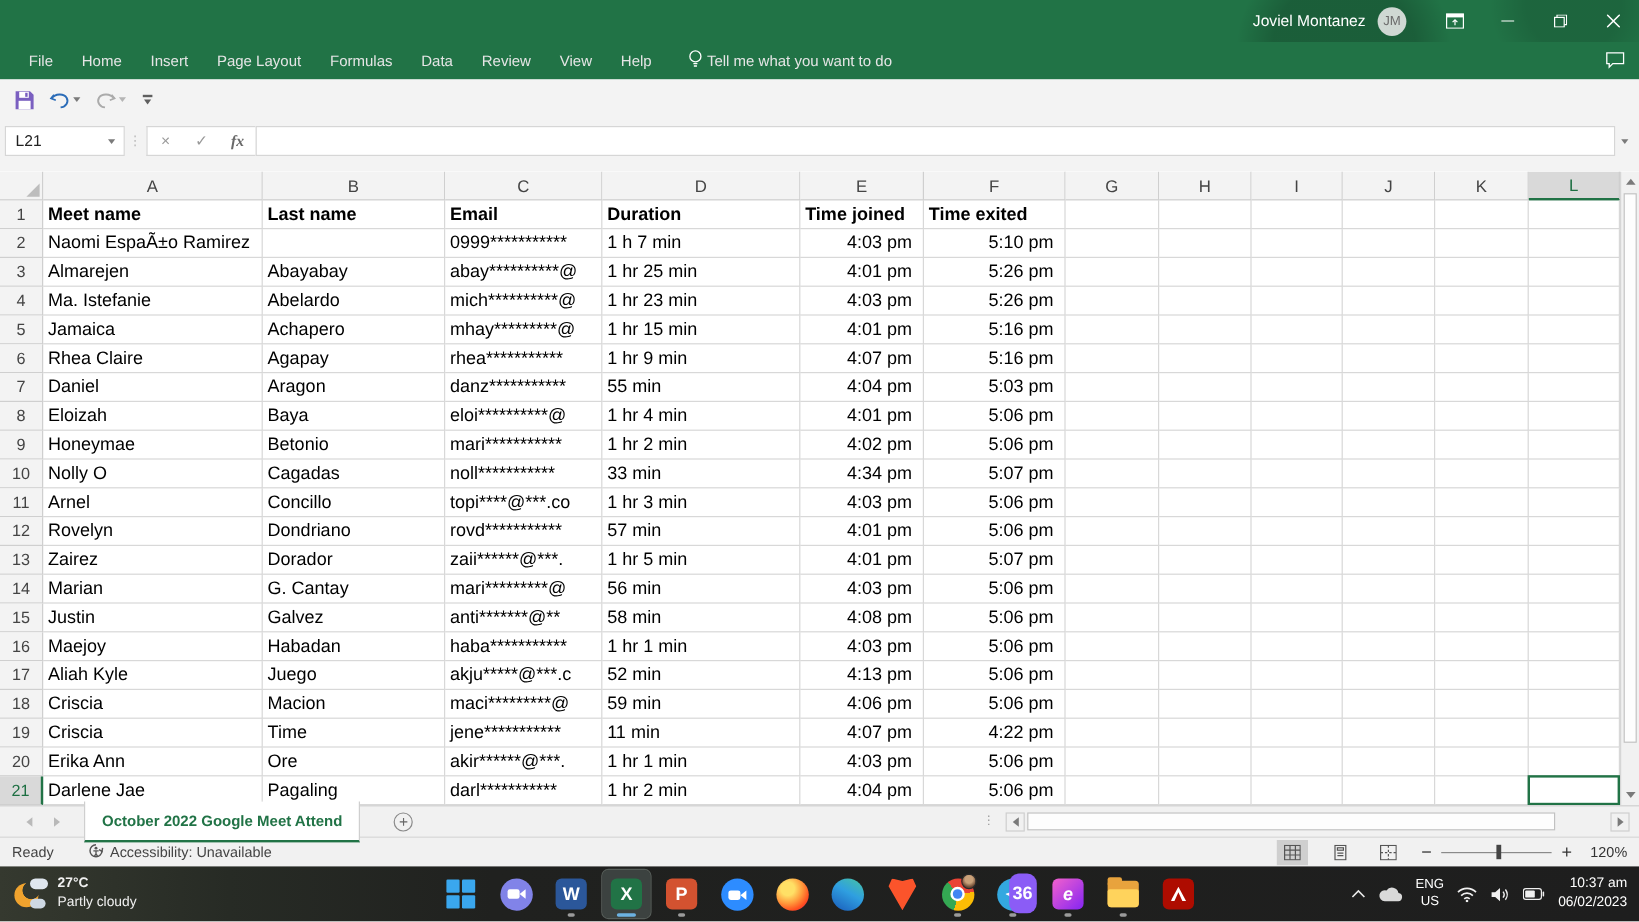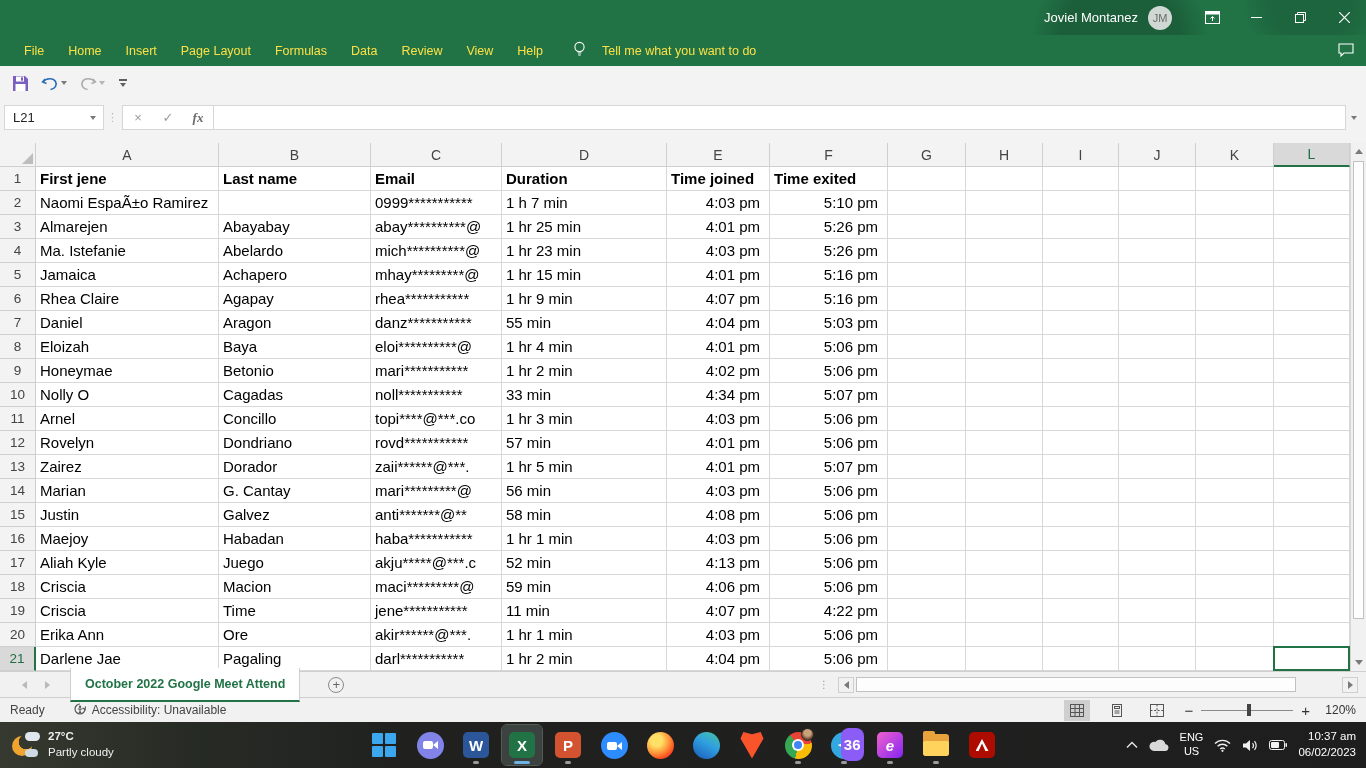--- a/index.html
+++ b/index.html
@@ -14,24 +14,24 @@
     color:#fff; display:flex; align-items:center; position:relative; flex:0 0 auto; }
   .tb-title { position:absolute; left:0; right:0; text-align:center; font-size:13px; pointer-events:none; }
   .tb-right { margin-left:auto; display:flex; align-items:center; height:100%; }
   .tb-user { font-size:13px; margin-right:10px; }
   .tb-avatar { width:24px; height:24px; border-radius:50%; background:#cfd8d3; color:#6a6a6a;
     font-size:11px; display:flex; align-items:center; justify-content:center; margin-right:18px; }
   .tb-btn { width:44px; height:100%; display:flex; align-items:center; justify-content:center; color:#fff; }
   .tb-btn svg { display:block; }
 
   
-  .ribbonrow { height:31px; background:#217346; display:flex; align-items:center; color:#fde047; flex:0 0 auto; position:relative; }
+  .ribbonrow { height:31px; background:#217346; display:flex; align-items:center; color:#e5e5e5; flex:0 0 auto; position:relative; }
   .ribbon-tabs { display:flex; align-items:center; height:100%; padding-left:12px; }
   .ribbon-tab { padding:0 12px; font-size:12.5px; height:100%; display:flex; align-items:center; cursor:default; }
-  .tellme { display:flex; align-items:center; gap:16px; font-size:12.5px; margin-left:18px; }
+  .tellme { display:flex; align-items:center; gap:3px; font-size:12.5px; margin-left:18px; }
   .comments-btn { position:absolute; right:12px; top:0; height:100%; display:flex; align-items:center; }
 
   
   .qat { height:34px; background:#f3f3f3; display:flex; align-items:center; padding-left:8px; gap:4px; flex:0 0 auto; }
   .qat-btn { display:flex; align-items:center; gap:2px; padding:3px 4px; }
   .chev-dn { width:0; height:0; border-left:3.5px solid transparent; border-right:3.5px solid transparent; border-top:4px solid #7a7a7a; }
   .qat-more { display:flex; flex-direction:column; align-items:center; gap:2px; padding:3px 6px; }
   .qat-more .bar { width:8px; height:1.6px; background:#5f5f5f; }
 
   
@@ -276,21 +276,21 @@
           <div class="colhdr" style="width: 118px;">F</div>
           <div class="colhdr" style="width: 78px;">G</div>
           <div class="colhdr" style="width: 77px;">H</div>
           <div class="colhdr" style="width: 76px;">I</div>
           <div class="colhdr" style="width: 77px;">J</div>
           <div class="colhdr" style="width: 78px;">K</div>
           <div class="colhdr sel" style="width: 76px;">L</div>
         </div>
         <div class="g-row">
           <div class="rowhdr">1</div>
-          <div class="cell bold" style="width: 183px;">First jene</div>
+          <div class="cell bold" style="width: 183px;">Meet name</div>
           <div class="cell bold" style="width: 152px;">Last name</div>
           <div class="cell bold" style="width: 131px;">Email</div>
           <div class="cell bold" style="width: 165px;">Duration</div>
           <div class="cell bold" style="width: 103px;">Time joined</div>
           <div class="cell bold" style="width: 118px;">Time exited</div>
           <div class="cell bold" style="width: 78px;"></div>
           <div class="cell bold" style="width: 77px;"></div>
           <div class="cell bold" style="width: 76px;"></div>
           <div class="cell bold" style="width: 77px;"></div>
           <div class="cell bold" style="width: 78px;"></div>

